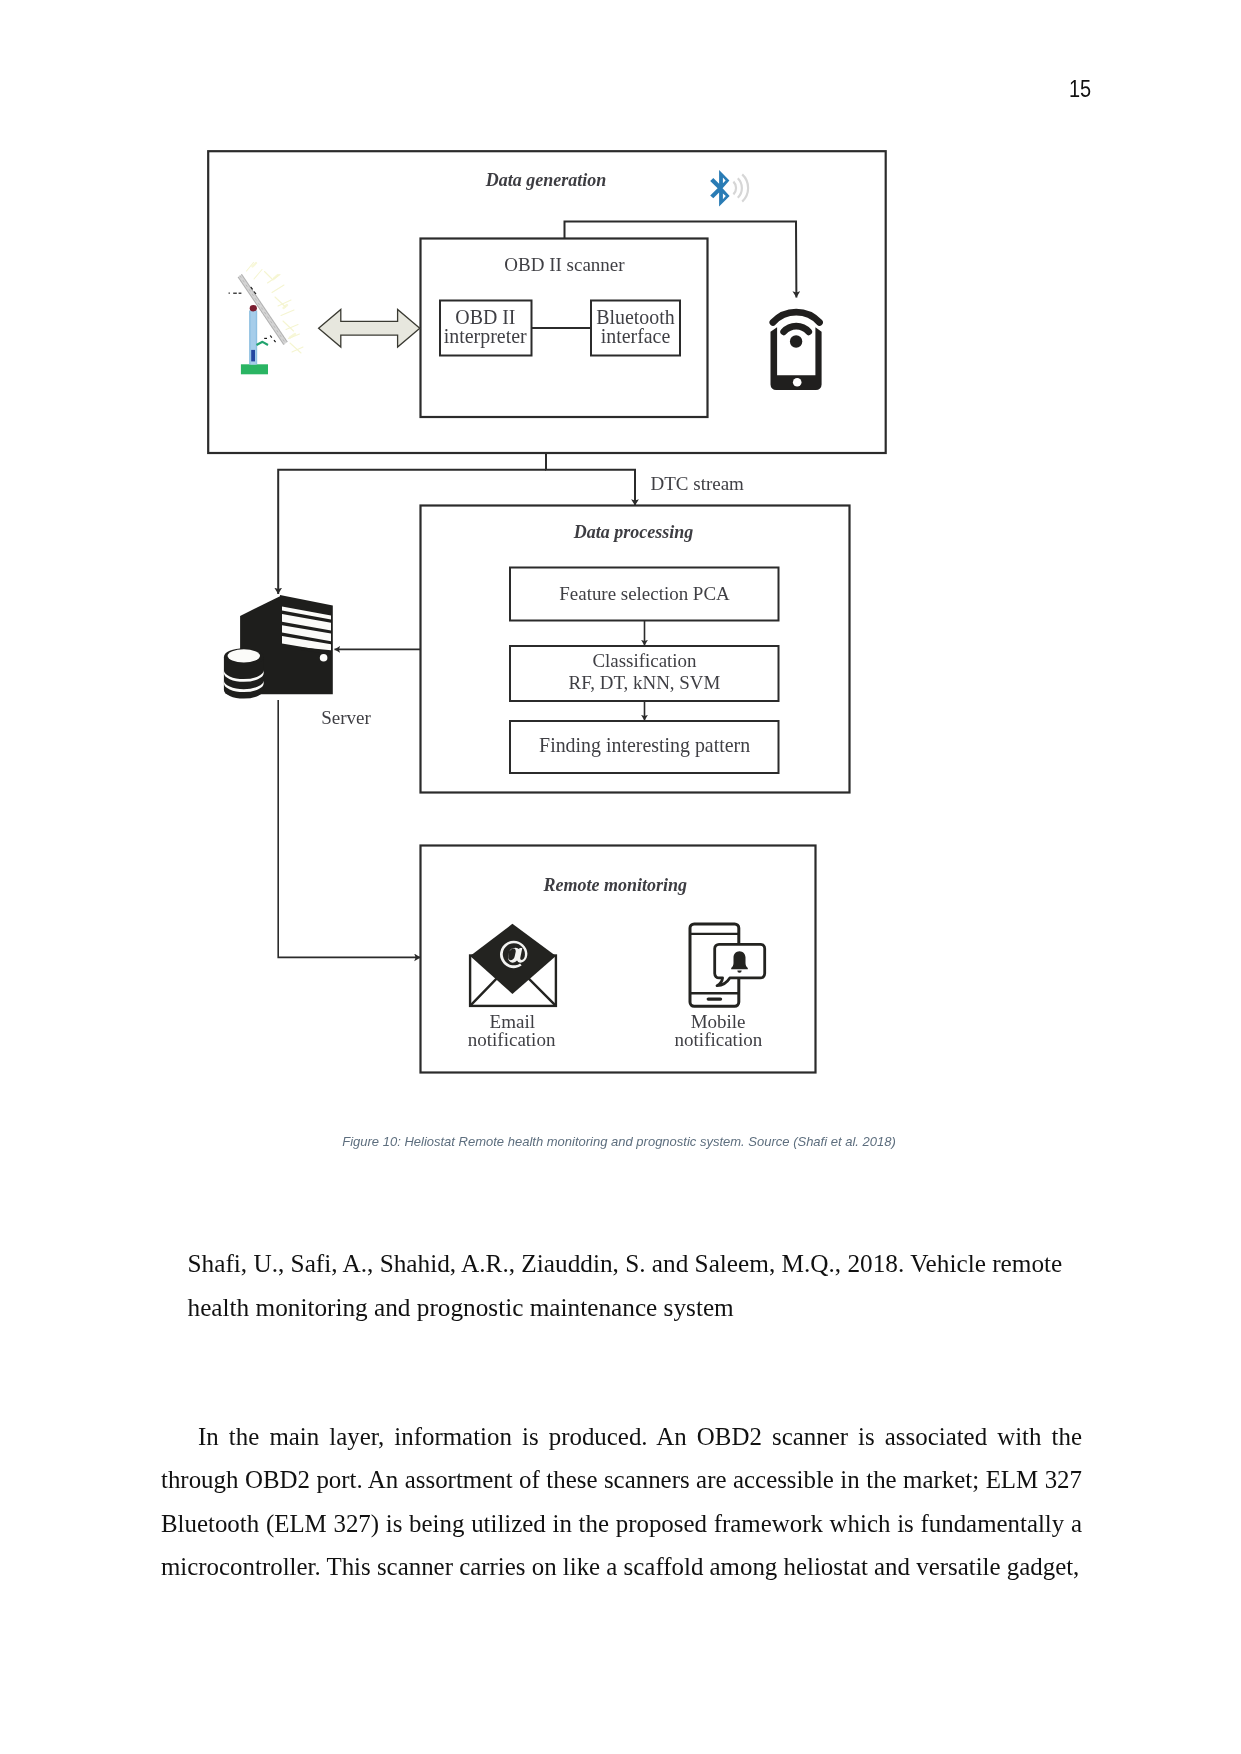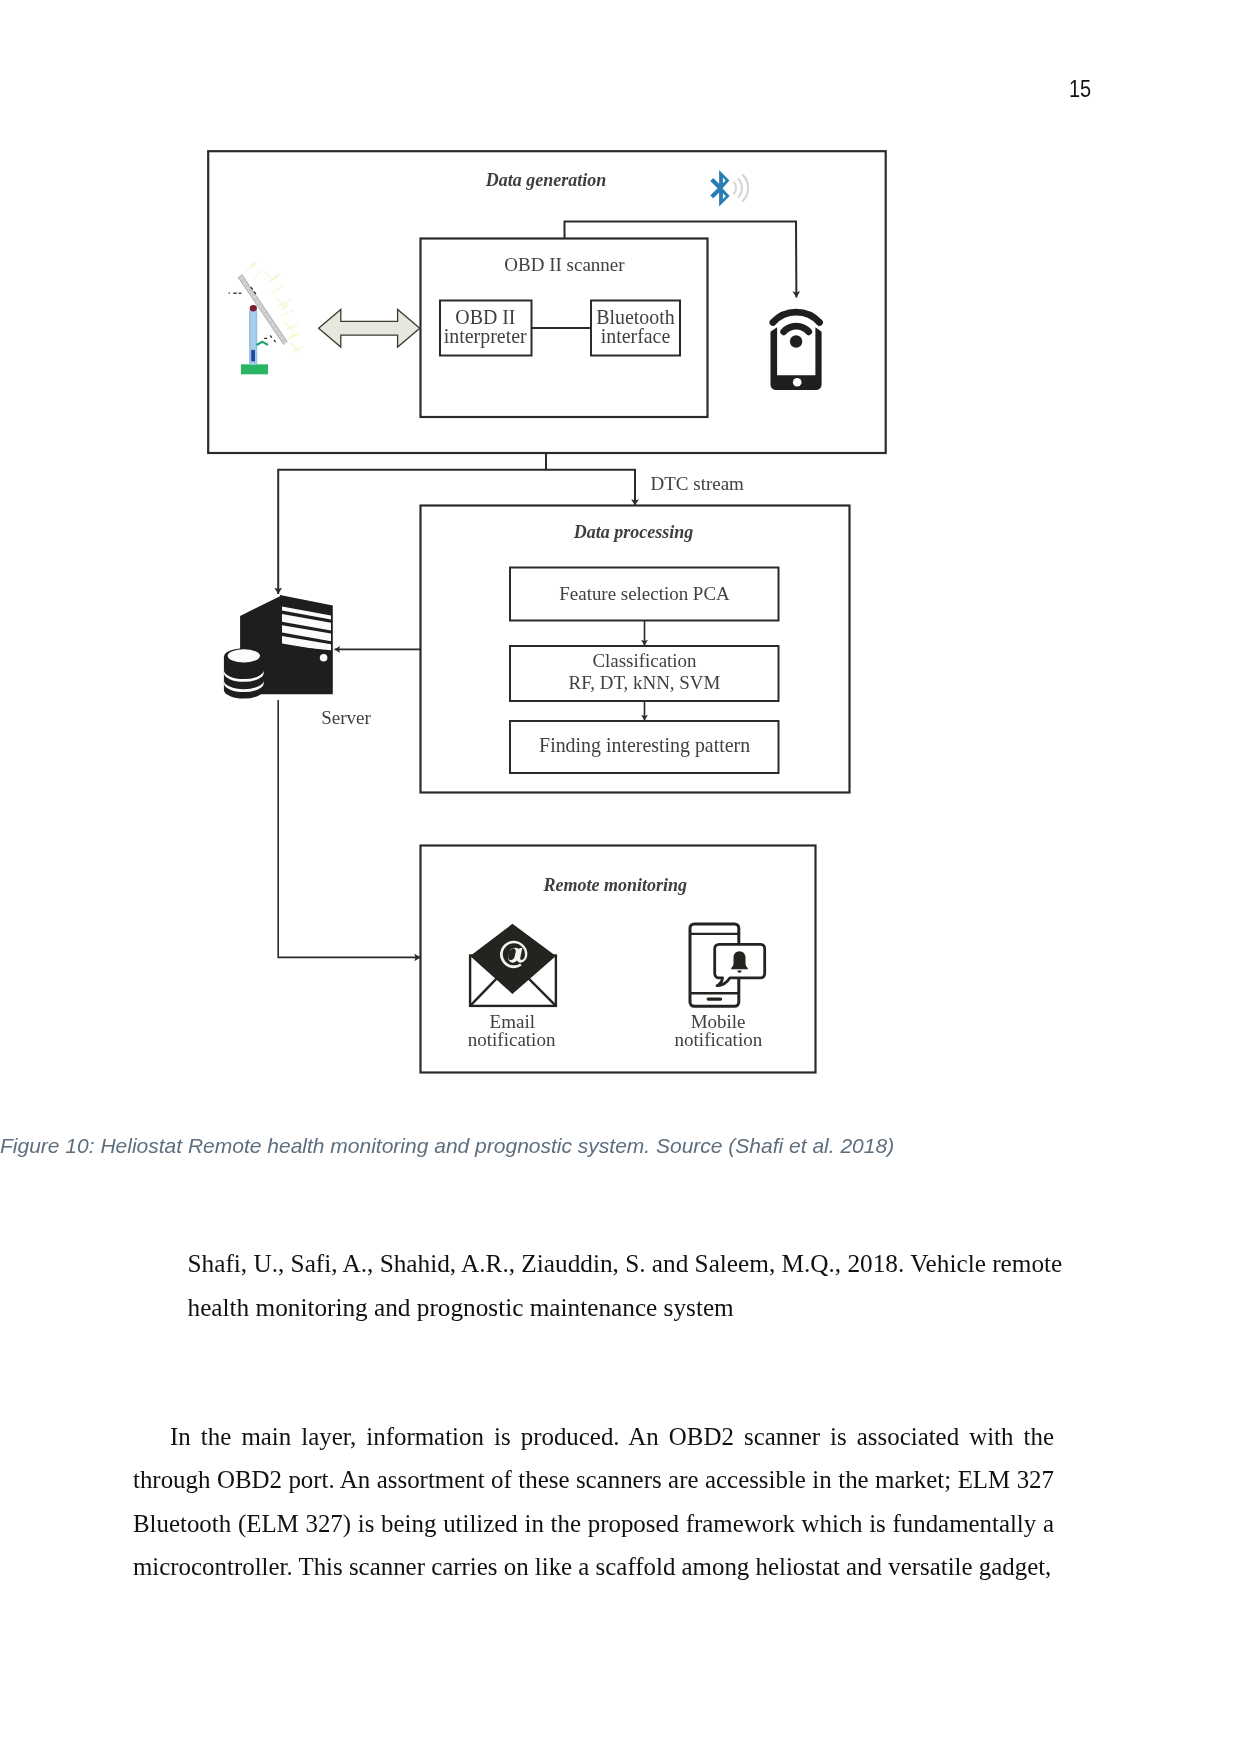--- a/index.html
+++ b/index.html
@@ -11,28 +11,28 @@
   
   #figure{position:absolute;left:0;top:0;width:1241px;height:1120px;}
   #fig-svg text{font-family:"Liberation Serif",serif;fill:#3a3a3a;-webkit-font-smoothing:antialiased;}
   #fig-svg .sec-title{font-style:italic;font-weight:bold;font-size:18px;fill:#3d3d42;}
   #fig-svg .box-title{font-size:19px;fill:#3f3f44;}
   #fig-svg .blk{font-size:19px;fill:#3f3f44;}
   #fig-svg .blk2{font-size:18.95px;fill:#3f3f44;}
   #fig-svg .blk3{font-size:19.9px;fill:#3f3f44;}
   #fig-svg .lbl{font-size:19px;fill:#3f3f44;}
   
-  #caption{position:absolute;left:0;top:1134px;width:1238px;text-align:left;
-           font-family:"Liberation Sans",sans-serif;font-style:italic;font-size:21px;
+  #caption{position:absolute;left:0;top:1134px;width:1238px;text-align:center;
+           font-family:"Liberation Sans",sans-serif;font-style:italic;font-size:13px;
            color:#5d6e7e;}
   
   .para{position:absolute;font-family:"Liberation Serif",serif;font-size:24.9px;
         line-height:43.5px;color:#111;margin-top:30px;}
   #ref{left:187.5px;top:1212px;width:900px;font-size:25.25px;}
-  #body1{left:133px;top:1384.5px;width:921px;text-align:justify;}
+  #body1{left:161px;top:1384.5px;width:921px;text-align:justify;}
   #body1 .ind{display:inline-block;width:37px;}
 </style>
 </head>
 <body>
 
 <div class="page">
   <div id="pageno">15</div>
   <div id="figure">
     <svg id="fig-svg" width="1241" height="1120" viewBox="0 0 1241 1120">
       <defs>

